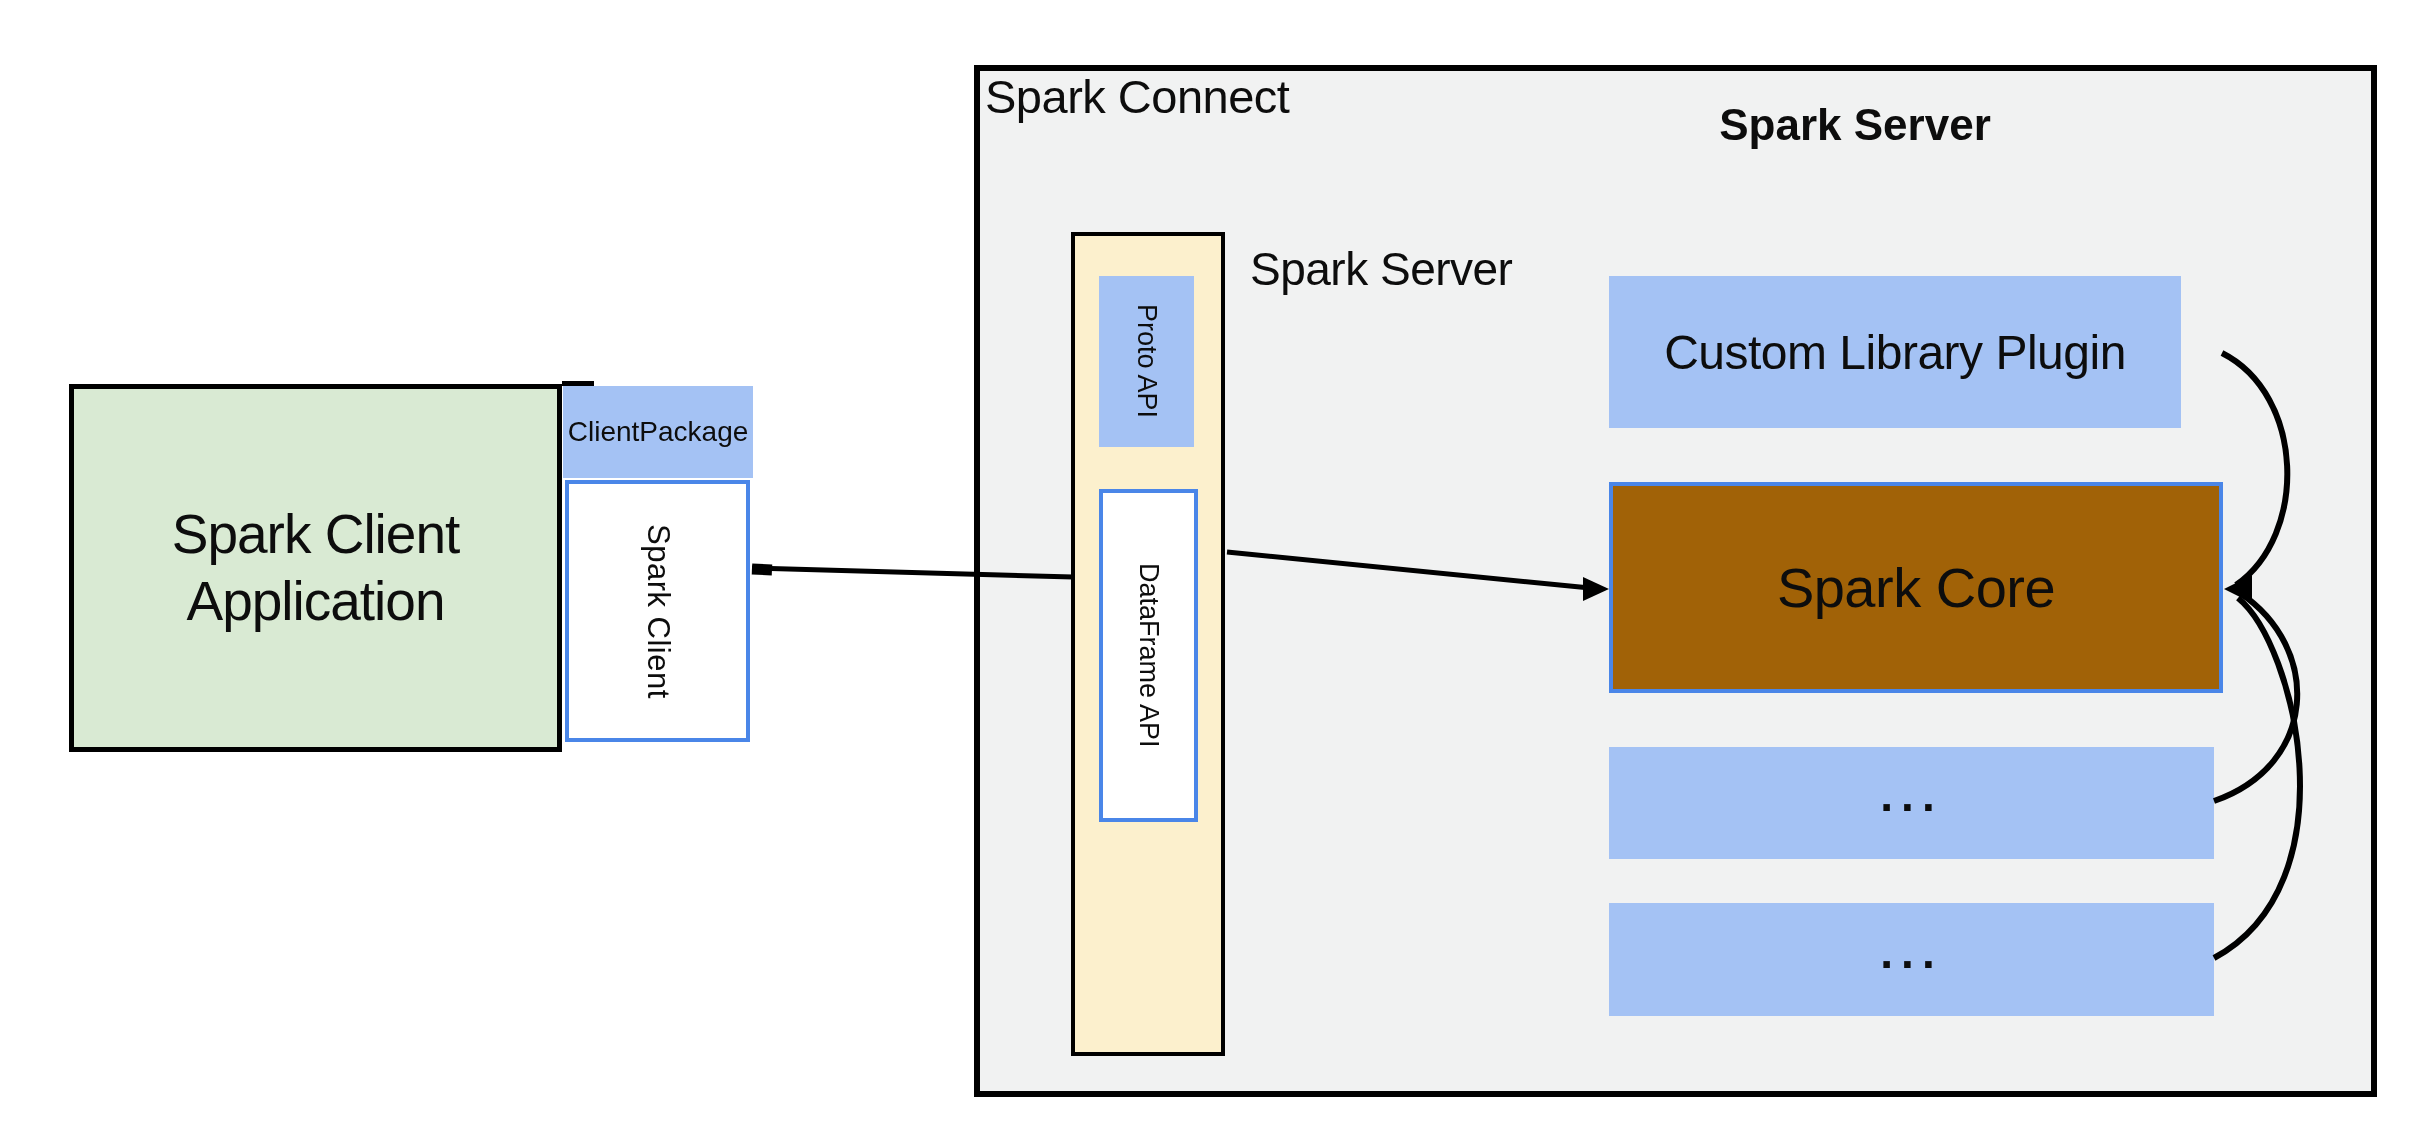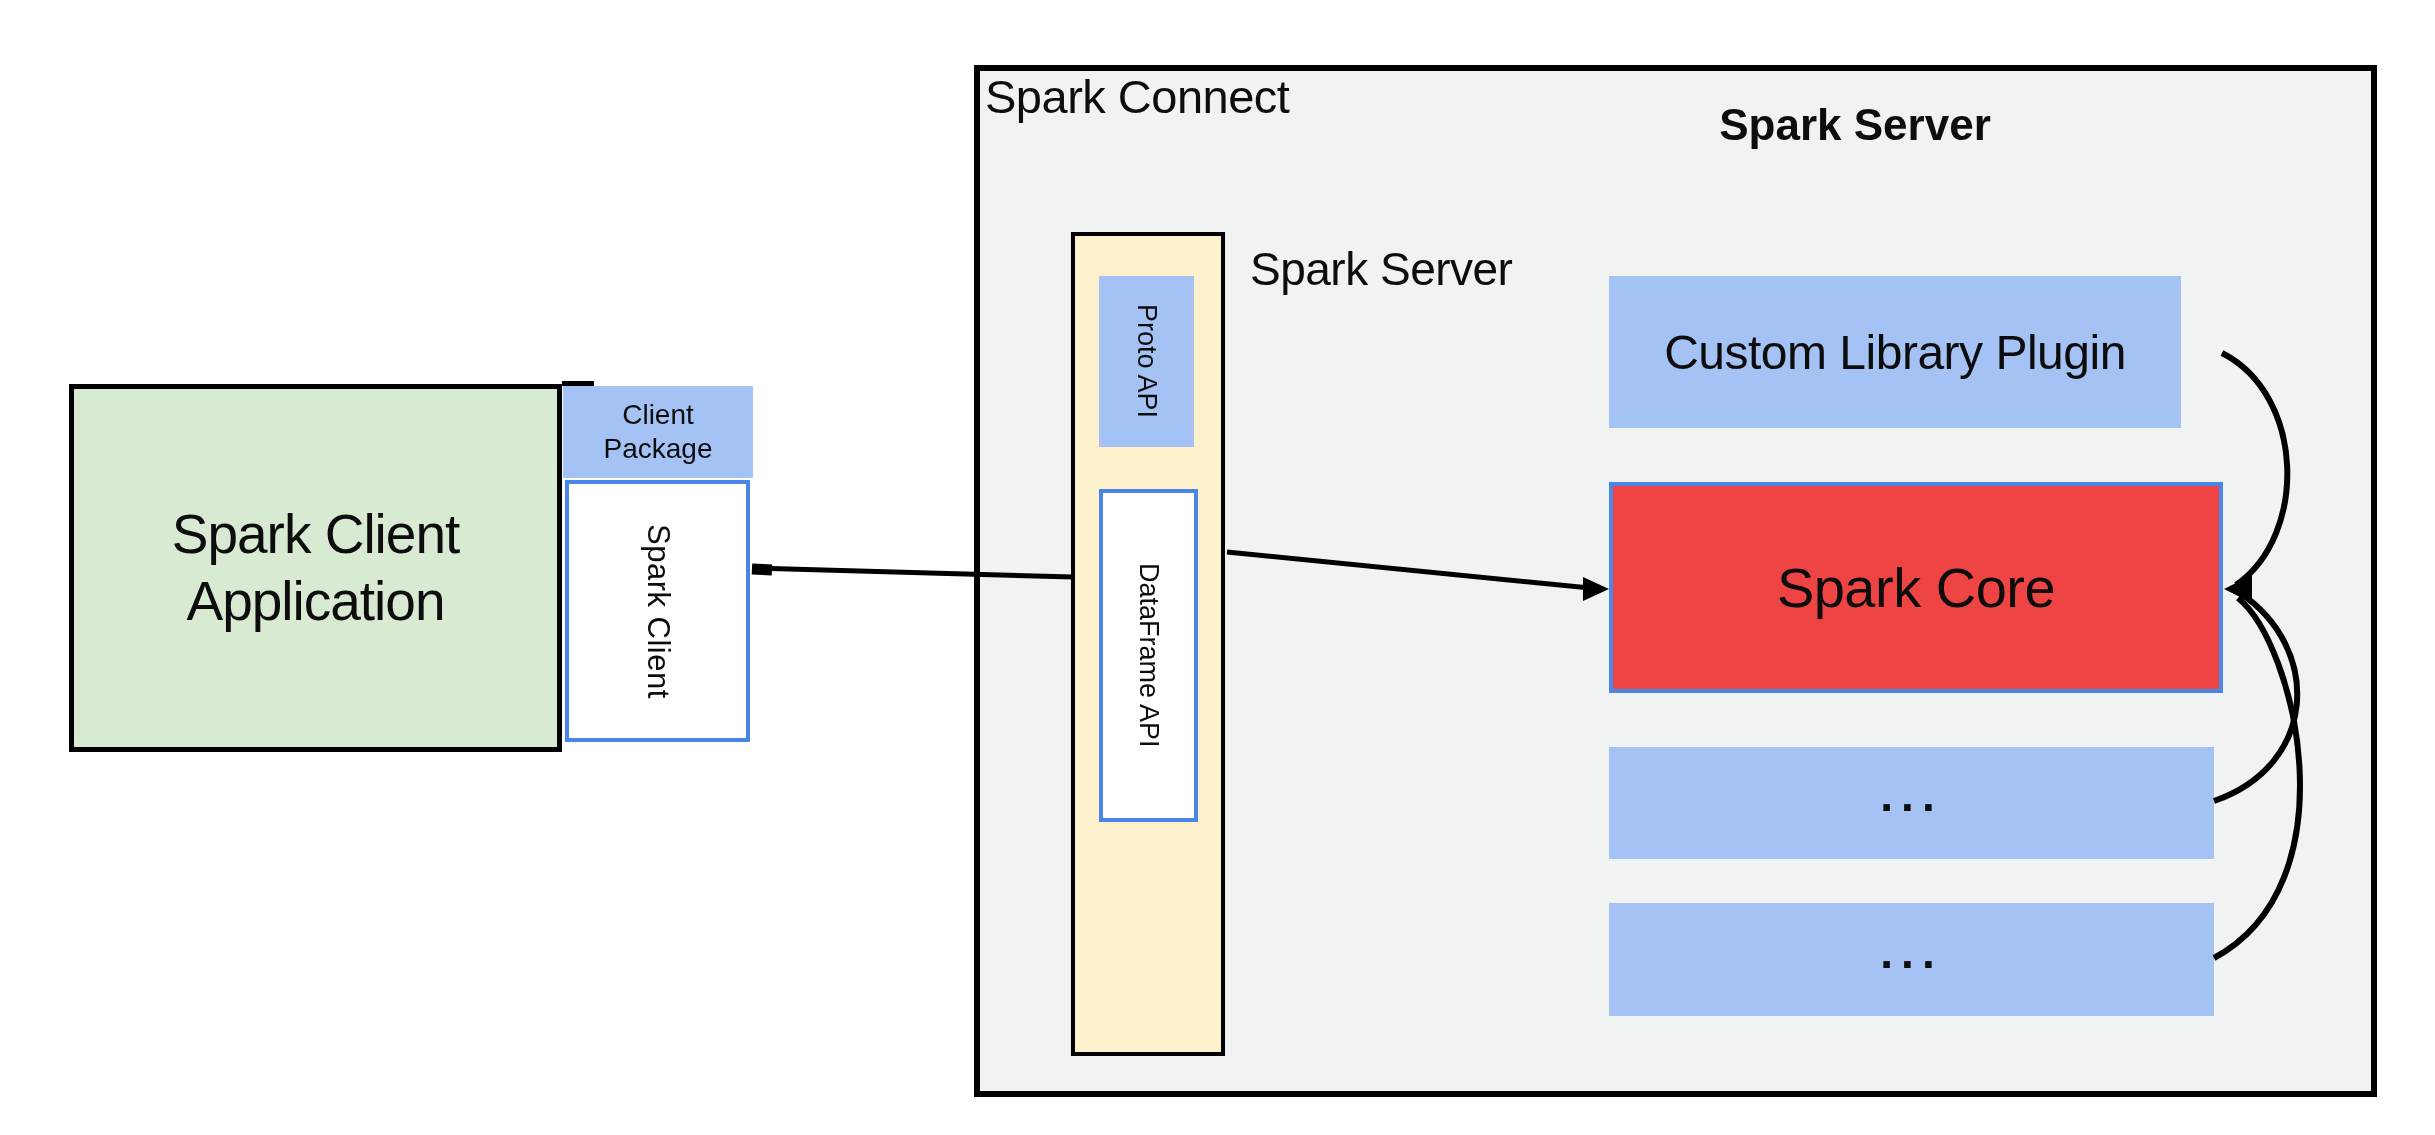--- a/index.html
+++ b/index.html
@@ -9,21 +9,21 @@
 
   
   .server-panel{left:974px;top:65px;width:1403px;height:1032px;background:#f1f2f2;border:6px solid #000;}
 
   
   .client-app{left:69px;top:384px;width:493px;height:368px;background:#d9ead3;border:5px solid #000;
               display:flex;flex-direction:column;align-items:center;justify-content:center;}
   .client-app .ln{font-size:55px;line-height:67px;letter-spacing:-1px;}
   .border-overhang{left:562px;top:381px;width:32px;height:5px;background:#000;}
   .client-package{left:563px;top:386px;width:190px;height:92px;background:#a4c2f4;
-                  display:flex;flex-direction:column;align-items:center;justify-content:center;}
+                  display:flex;flex-direction:row;align-items:center;justify-content:center;}
   .client-package .ln{font-size:28px;line-height:34px;}
   .spark-client-box{left:565px;top:480px;width:185px;height:262px;background:#fff;border:4px solid #4a86e8;
                     display:flex;align-items:center;justify-content:center;}
   .vtext{writing-mode:vertical-rl;text-orientation:mixed;white-space:nowrap;}
   .spark-client-box .vtext{font-size:31px;letter-spacing:0.5px;}
 
   
   .connect-title{left:985px;top:68px;width:335px;text-align:left;font-size:47px;line-height:57px;letter-spacing:-0.5px;}
   .yellow-col{left:1071px;top:232px;width:154px;height:824px;background:#fcf0cd;border:4px solid #000;}
   .proto-box{left:1099px;top:276px;width:95px;height:171px;background:#a4c2f4;
@@ -31,21 +31,21 @@
   .proto-box .vtext{font-size:27px;}
   .dataframe-box{left:1099px;top:489px;width:99px;height:333px;background:#fff;border:4px solid #4a86e8;
                  display:flex;align-items:center;justify-content:center;}
   .dataframe-box .vtext{font-size:27px;}
   .server-lib-label{left:1250px;top:240px;width:420px;font-size:46px;line-height:58px;letter-spacing:-0.5px;}
 
   
   .server-title{left:1655px;top:100px;width:400px;text-align:center;font-size:44px;line-height:50px;font-weight:bold;}
   .plugin-box{left:1609px;top:276px;width:572px;height:152px;background:#a4c2f4;
               display:flex;align-items:center;justify-content:center;font-size:48px;letter-spacing:-0.5px;}
-  .core-box{left:1609px;top:482px;width:614px;height:211px;background:#ef4444;border:4px solid #4a86e8;
+  .core-box{left:1609px;top:482px;width:614px;height:211px;background:#a16207;border:4px solid #4a86e8;
             display:flex;align-items:center;justify-content:center;font-size:56px;letter-spacing:-0.5px;}
   .more-box{left:1609px;width:605px;background:#a4c2f4;display:flex;align-items:center;justify-content:center;
             font-size:46px;font-weight:bold;letter-spacing:8px;}
   .more-box .dots{transform:translateY(-8px);}
   .more-box-1{top:747px;height:112px;}
   .more-box-2{top:903px;height:113px;}
 
   
   #arrows{position:absolute;left:0;top:0;width:2435px;height:1135px;pointer-events:none;}
 </style>

